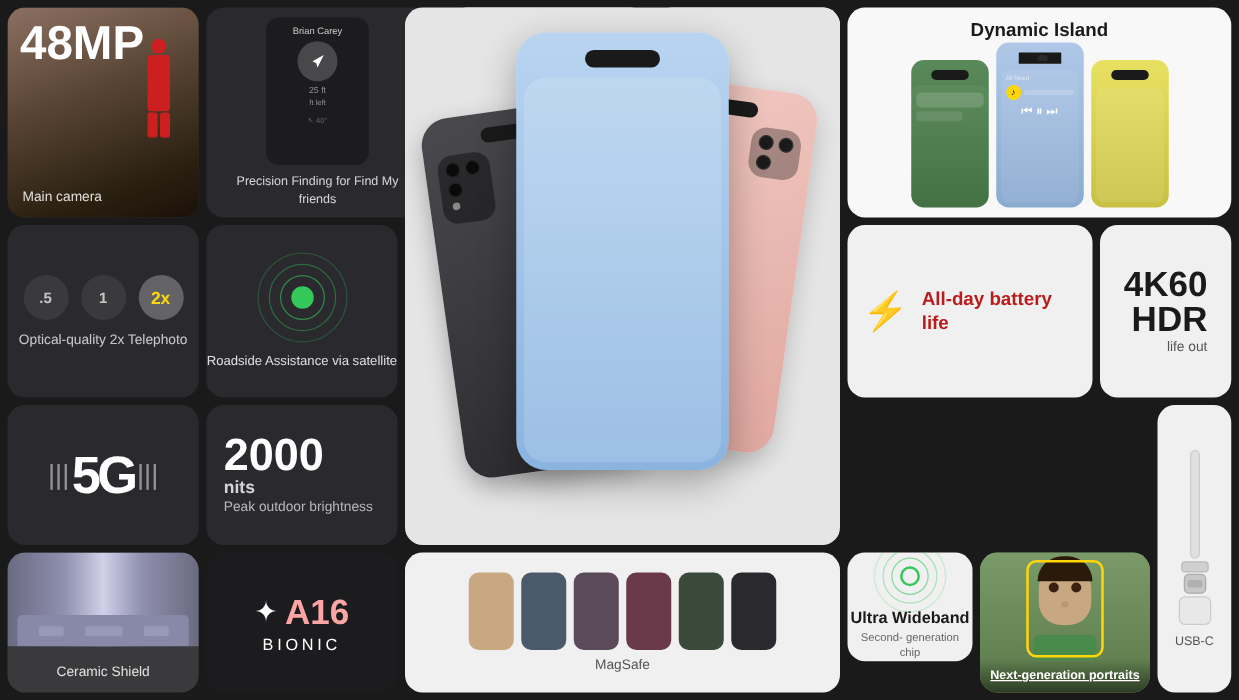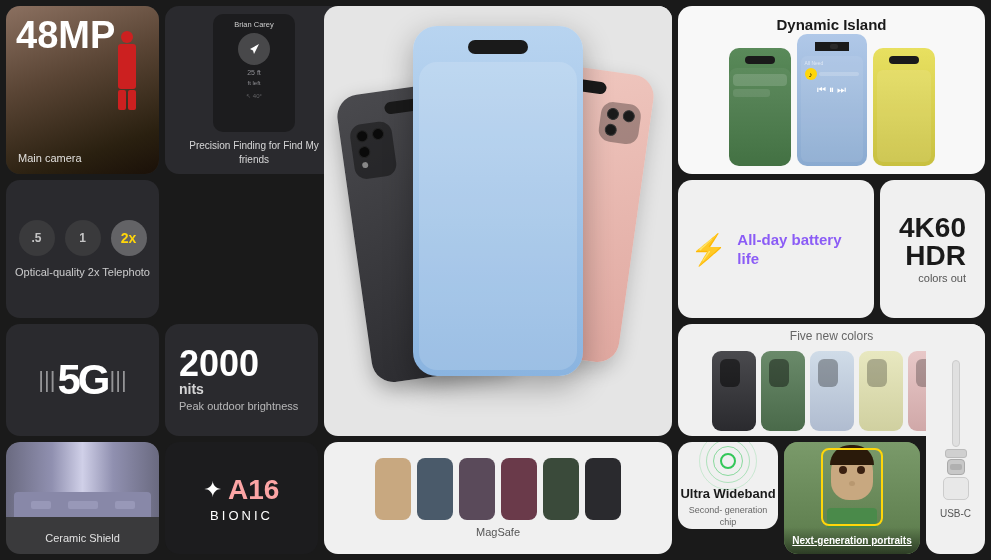--- a/index.html
+++ b/index.html
@@ -134,20 +134,30 @@
 
   <div class="cell bg-dark" style="left:6px; top:180px; width:153px; height:138px;">
     <div style="display:flex;gap:10px;margin-bottom:10px;">
       <div style="width:36px;height:36px;border-radius:50%;background:#3a3a3c;display:flex;align-items:center;justify-content:center;font-size:12px;color:rgba(255,255,255,0.7);font-weight:600;">.5</div>
       <div style="width:36px;height:36px;border-radius:50%;background:#3a3a3c;display:flex;align-items:center;justify-content:center;font-size:12px;color:rgba(255,255,255,0.7);font-weight:600;">1</div>
       <div style="width:36px;height:36px;border-radius:50%;background:#636366;display:flex;align-items:center;justify-content:center;font-size:14px;color:#FFD60A;font-weight:700;">2x</div>
     </div>
     <span style="font-size:11px;color:rgba(255,255,255,0.75);text-align:center;">Optical-quality 2x Telephoto</span>
   </div>
 
+  <div class="cell bg-dark" style="left:165px; top:180px; width:153px; height:138px;">
+
+    <div style="position:relative;width:72px;height:72px;margin-bottom:8px;display:flex;align-items:center;justify-content:center;">
+      <div style="position:absolute;width:72px;height:72px;border-radius:50%;border:1.5px solid rgba(52,199,89,0.25);"></div>
+      <div style="position:absolute;width:54px;height:54px;border-radius:50%;border:1.5px solid rgba(52,199,89,0.4);"></div>
+      <div style="position:absolute;width:36px;height:36px;border-radius:50%;border:1.5px solid rgba(52,199,89,0.6);"></div>
+      <div style="width:18px;height:18px;border-radius:50%;background:#34c759;"></div>
+    </div>
+    <span style="font-size:10.5px;color:rgba(255,255,255,0.85);text-align:center;line-height:1.4;">Roadside Assistance via satellite</span>
+  </div>
 
   <div class="cell" style="left:324px; top:6px; width:348px; height:430px;background:#e5e5e5;border-radius:14px;">
 
     <div style="position:absolute;top:20px;left:50%;transform:translateX(-50%);width:170px;height:350px;background:linear-gradient(180deg,#b8d4f0 0%,#8ab4e0 100%);border-radius:24px;box-shadow:0 10px 30px rgba(0,0,0,0.3);overflow:hidden;z-index:3;">
 
       <div style="position:absolute;top:14px;left:50%;transform:translateX(-50%);width:60px;height:14px;background:#1a1a1a;border-radius:7px;"></div>
 
       <div style="position:absolute;top:36px;left:6px;right:6px;bottom:6px;background:rgba(255,255,255,0.15);border-radius:18px;"></div>
 
     </div>
@@ -173,66 +183,46 @@
         </div>
         <div style="width:12px;height:12px;background:#0a0a0a;border-radius:50%;border:1.5px solid #222;"></div>
         <div style="width:6px;height:6px;background:#888;border-radius:50%;margin-left:2px;"></div>
       </div>
     </div>
   </div>
 
   <div class="cell" style="left:678px; top:180px; width:196px; height:138px;background:#f0f0f0;">
     <div style="display:flex;flex-direction:row;align-items:center;gap:10px;padding:12px;">
       <span style="font-size:30px;color:#34c759;">⚡</span>
-      <span style="font-size:15px;font-weight:700;color:#8b5cf6;line-height:1.3;">All-day battery life</span>
+      <span style="font-size:15px;font-weight:700;color:#b91c1c;line-height:1.3;">All-day battery life</span>
     </div>
   </div>
 
   <div class="cell" style="left:880px; top:180px; width:105px; height:138px;background:#f0f0f0;">
     <div style="text-align:right;padding:10px;">
       <div style="font-size:28px;font-weight:900;color:#1a1a1a;line-height:1;">4K60</div>
       <div style="font-size:28px;font-weight:900;color:#1a1a1a;line-height:1;">HDR</div>
-      <div style="font-size:11px;color:#555;margin-top:2px;">colors out</div>
+      <div style="font-size:11px;color:#555;margin-top:2px;">life out</div>
     </div>
   </div>
 
   <div class="cell bg-dark" style="left:6px; top:324px; width:153px; height:112px;">
     <div style="display:flex;align-items:center;gap:2px;">
       <span style="font-size:22px;color:rgba(255,255,255,0.5);font-weight:200;">|||</span>
       <span style="font-size:42px;font-weight:900;color:white;letter-spacing:-3px;">5G</span>
       <span style="font-size:22px;color:rgba(255,255,255,0.5);font-weight:200;">|||</span>
     </div>
   </div>
 
   <div class="cell bg-dark" style="left:165px; top:324px; width:153px; height:112px;align-items:flex-start;padding:14px;">
     <div style="font-size:36px;font-weight:900;color:white;line-height:1;">2000</div>
     <div style="font-size:14px;font-weight:600;color:rgba(255,255,255,0.8);line-height:1;">nits</div>
     <div style="font-size:11px;color:rgba(255,255,255,0.65);line-height:1.4;margin-top:3px;">Peak outdoor brightness</div>
   </div>
 
-  <div class="cell" style="left:678px; top:324px; width:307px; height:112px;background:#f0f0f0;">
-    <div style="font-size:12px;color:#666;margin-bottom:8px;">Five new colors</div>
-    <div style="display:flex;gap:5px;align-items:center;">
-      <div style="width:44px;height:80px;border-radius:9px;background:linear-gradient(180deg,#4a4a4e,#2a2a2e);position:relative;overflow:hidden;">
-        <div style="position:absolute;top:8px;left:8px;width:20px;height:28px;background:rgba(0,0,0,0.5);border-radius:6px;"></div>
-      </div>
-      <div style="width:44px;height:80px;border-radius:9px;background:linear-gradient(180deg,#6a8a6a,#4a6a4a);position:relative;overflow:hidden;">
-        <div style="position:absolute;top:8px;left:8px;width:20px;height:28px;background:rgba(0,0,0,0.4);border-radius:6px;"></div>
-      </div>
-      <div style="width:44px;height:80px;border-radius:9px;background:linear-gradient(180deg,#d0dce8,#b0bcd0);position:relative;overflow:hidden;">
-        <div style="position:absolute;top:8px;left:8px;width:20px;height:28px;background:rgba(0,0,0,0.3);border-radius:6px;"></div>
-      </div>
-      <div style="width:44px;height:80px;border-radius:9px;background:linear-gradient(180deg,#e8e8c0,#d0d0a0);position:relative;overflow:hidden;">
-        <div style="position:absolute;top:8px;left:8px;width:20px;height:28px;background:rgba(0,0,0,0.25);border-radius:6px;"></div>
-      </div>
-      <div style="width:44px;height:80px;border-radius:9px;background:linear-gradient(180deg,#e8c8c8,#d0a8a8);position:relative;overflow:hidden;">
-        <div style="position:absolute;top:8px;left:8px;width:20px;height:28px;background:rgba(0,0,0,0.25);border-radius:6px;"></div>
-      </div>
-    </div>
-  </div>
 
   <div class="cell bg-gray" style="left:6px; top:442px; width:153px; height:112px;">
 
     <div style="position:absolute;top:0;left:0;right:0;height:75px;background:linear-gradient(90deg,#6a6a80 0%,#9090b0 30%,#d0d0e8 50%,#9090b0 70%,#6a6a80 100%);border-radius:14px 14px 0 0;overflow:hidden;">
       <div style="position:absolute;bottom:0;left:8px;right:8px;height:25px;background:#8888a8;border-radius:4px 4px 0 0;display:flex;align-items:center;justify-content:space-around;padding:0 8px;">
         <div style="width:20px;height:8px;background:#9898b8;border-radius:2px;"></div>
         <div style="width:30px;height:8px;background:#9898b8;border-radius:2px;"></div>
         <div style="width:20px;height:8px;background:#9898b8;border-radius:2px;"></div>
       </div>
     </div>

